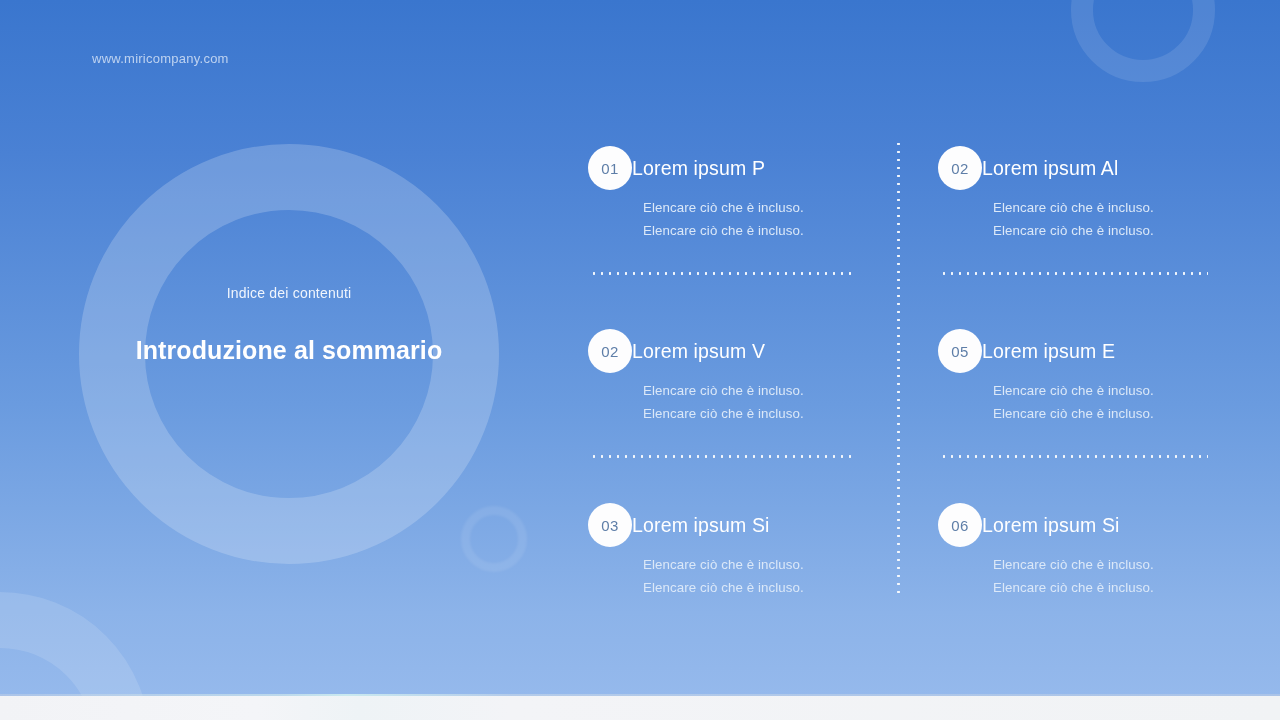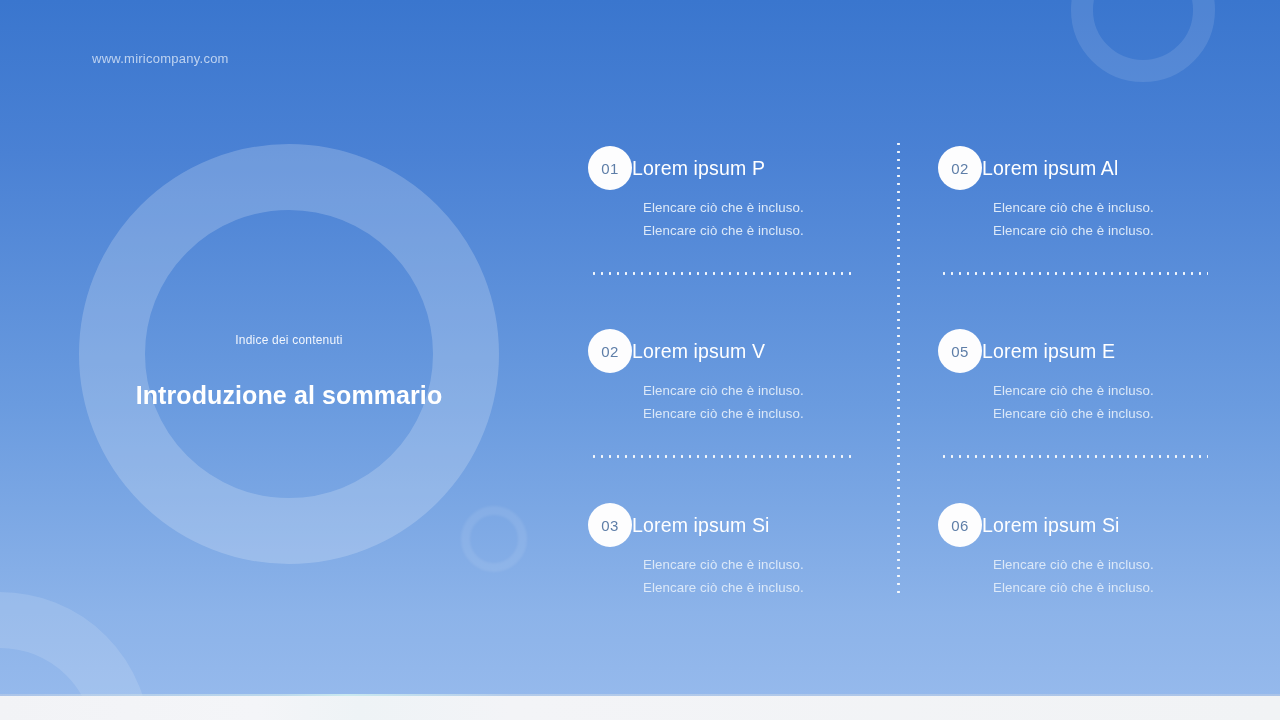--- a/index.html
+++ b/index.html
@@ -102,25 +102,24 @@
   }
 
   #donut-text {
     position: absolute;
     left: 119px;
     top: 284px;
     width: 340px;
     text-align: center;
   }
   #donut-eyebrow {
-    font-size: 12px;
+    font-size: 14px;
     color: #f0f5fd;
     letter-spacing: .2px;
     line-height: 1.4;
-    margin-top: 48px;
   }
   #donut-title {
     margin-top: 30px;
     font-size: 25px;
     font-weight: bold;
     color: #ffffff;
     letter-spacing: .1px;
     line-height: 1.3;
     text-align: center;
   }

